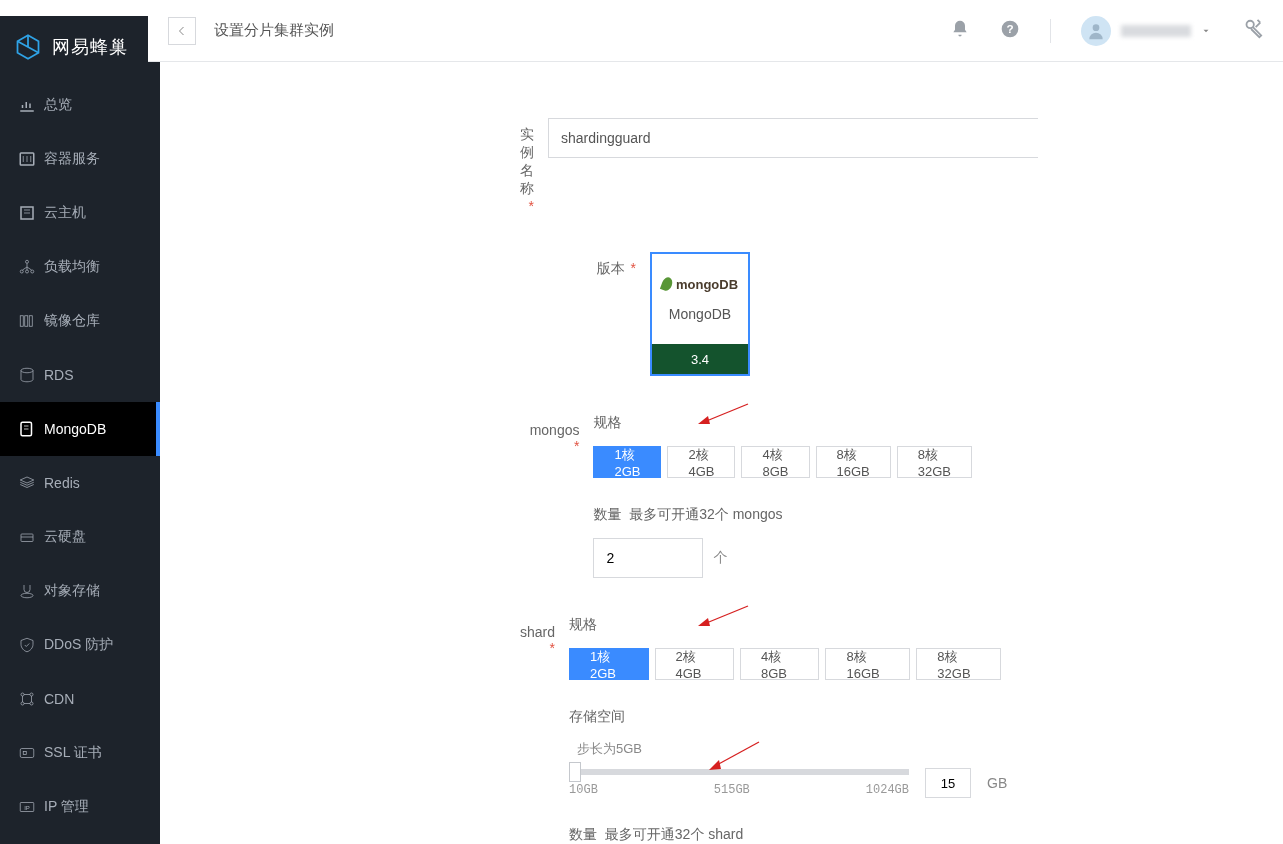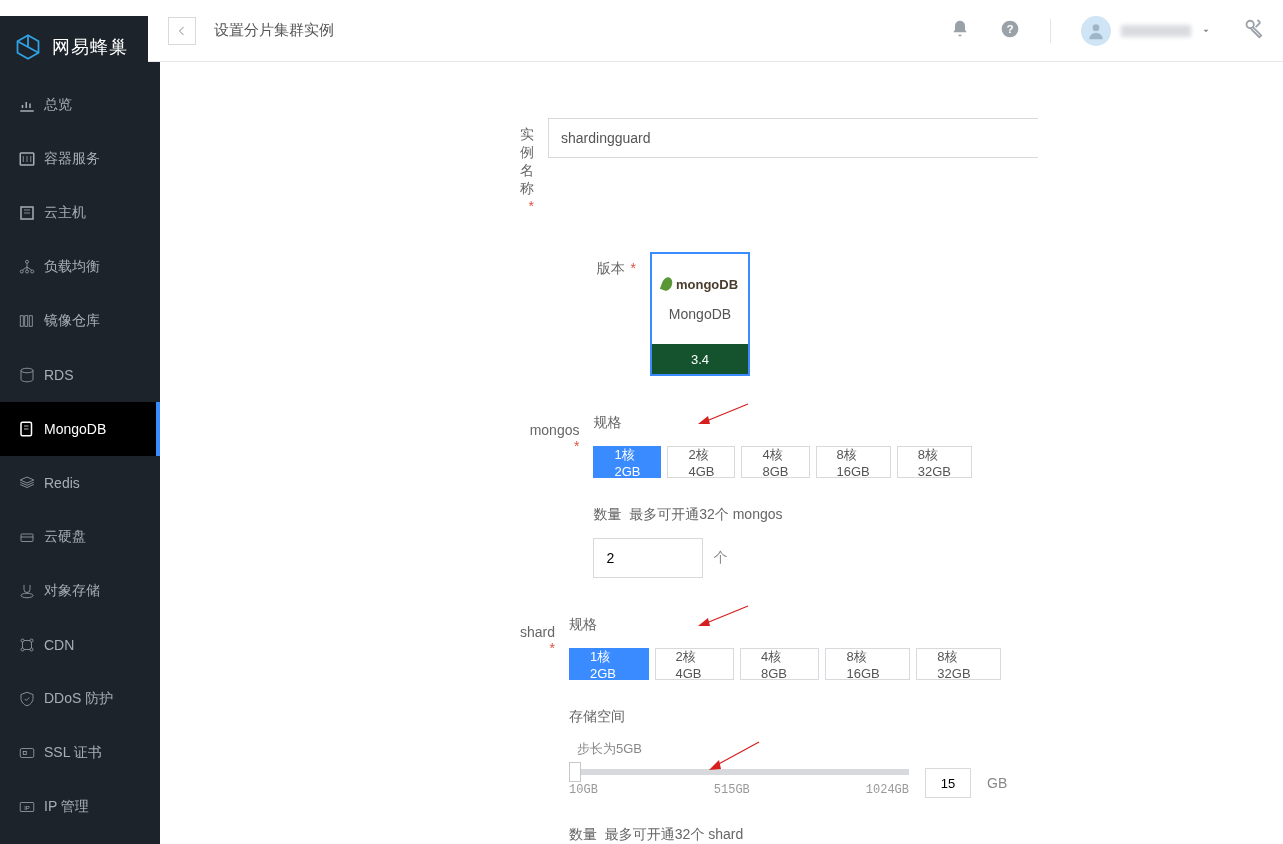--- a/index.html
+++ b/index.html
@@ -132,34 +132,34 @@
         </div>
         <div class="nav-item">
           <svg viewBox="0 0 24 24">
             <path d="M8 4v6a4 4 0 008 0V4" stroke="currentColor" fill="none"></path>
             <ellipse cx="12" cy="18" rx="8" ry="3" stroke="currentColor" fill="none"></ellipse>
           </svg>
           <span>对象存储</span>
         </div>
         <div class="nav-item">
           <svg viewBox="0 0 24 24">
+            <path d="M12 3l8 3v5c0 5-4 9-8 10-4-1-8-5-8-10V6z" stroke="currentColor" fill="none"></path>
+            <path d="M9 12l2 2 4-4" stroke="currentColor" fill="none"></path>
+          </svg>
+          <span>DDoS 防护</span>
+        </div>
+        <div class="nav-item">
+          <svg viewBox="0 0 24 24">
             <circle cx="6" cy="6" r="2" stroke="currentColor" fill="none"></circle>
             <circle cx="18" cy="6" r="2" stroke="currentColor" fill="none"></circle>
             <circle cx="6" cy="18" r="2" stroke="currentColor" fill="none"></circle>
             <circle cx="18" cy="18" r="2" stroke="currentColor" fill="none"></circle>
             <path d="M8 6h8M6 8v8M18 8v8M8 18h8" stroke="currentColor"></path>
           </svg>
           <span>CDN</span>
-        </div>
-        <div class="nav-item">
-          <svg viewBox="0 0 24 24">
-            <path d="M12 3l8 3v5c0 5-4 9-8 10-4-1-8-5-8-10V6z" stroke="currentColor" fill="none"></path>
-            <path d="M9 12l2 2 4-4" stroke="currentColor" fill="none"></path>
-          </svg>
-          <span>DDoS 防护</span>
         </div>
         <div class="nav-item">
           <svg viewBox="0 0 24 24">
             <rect x="3" y="6" width="18" height="12" rx="2" stroke="currentColor" fill="none"></rect>
             <rect x="7" y="10" width="4" height="4" stroke="currentColor" fill="none"></rect>
           </svg>
           <span>SSL 证书</span>
         </div>
         <div class="nav-item">
           <svg viewBox="0 0 24 24">

